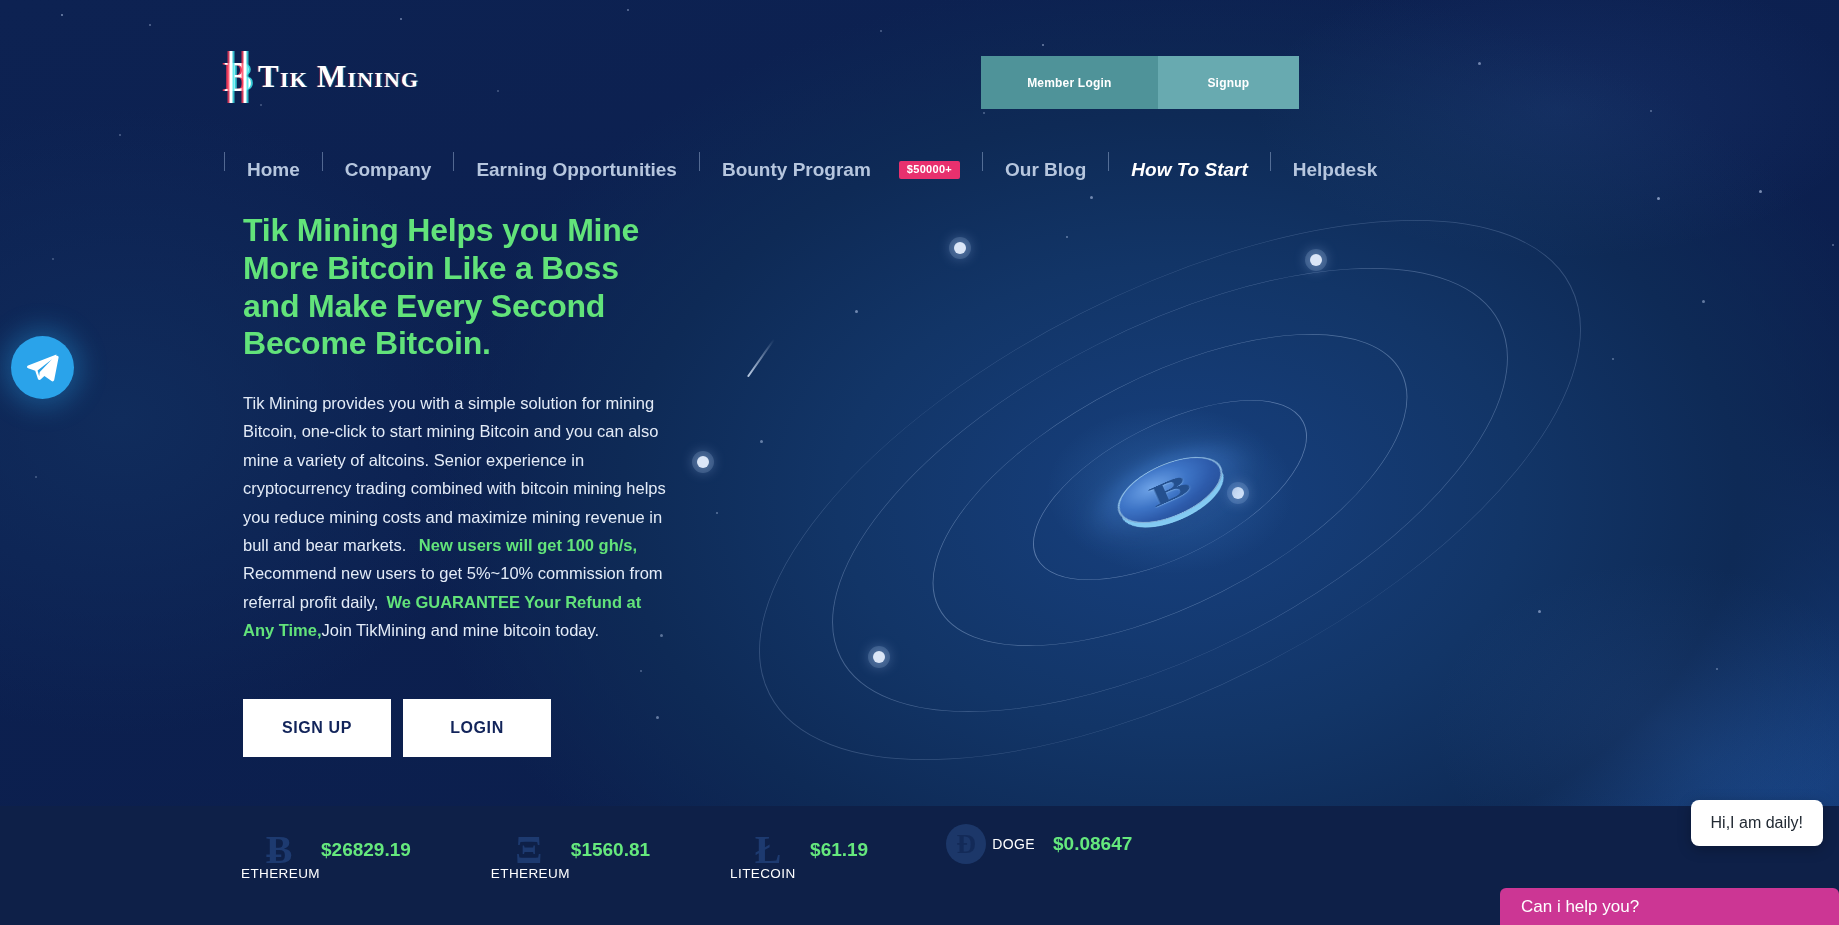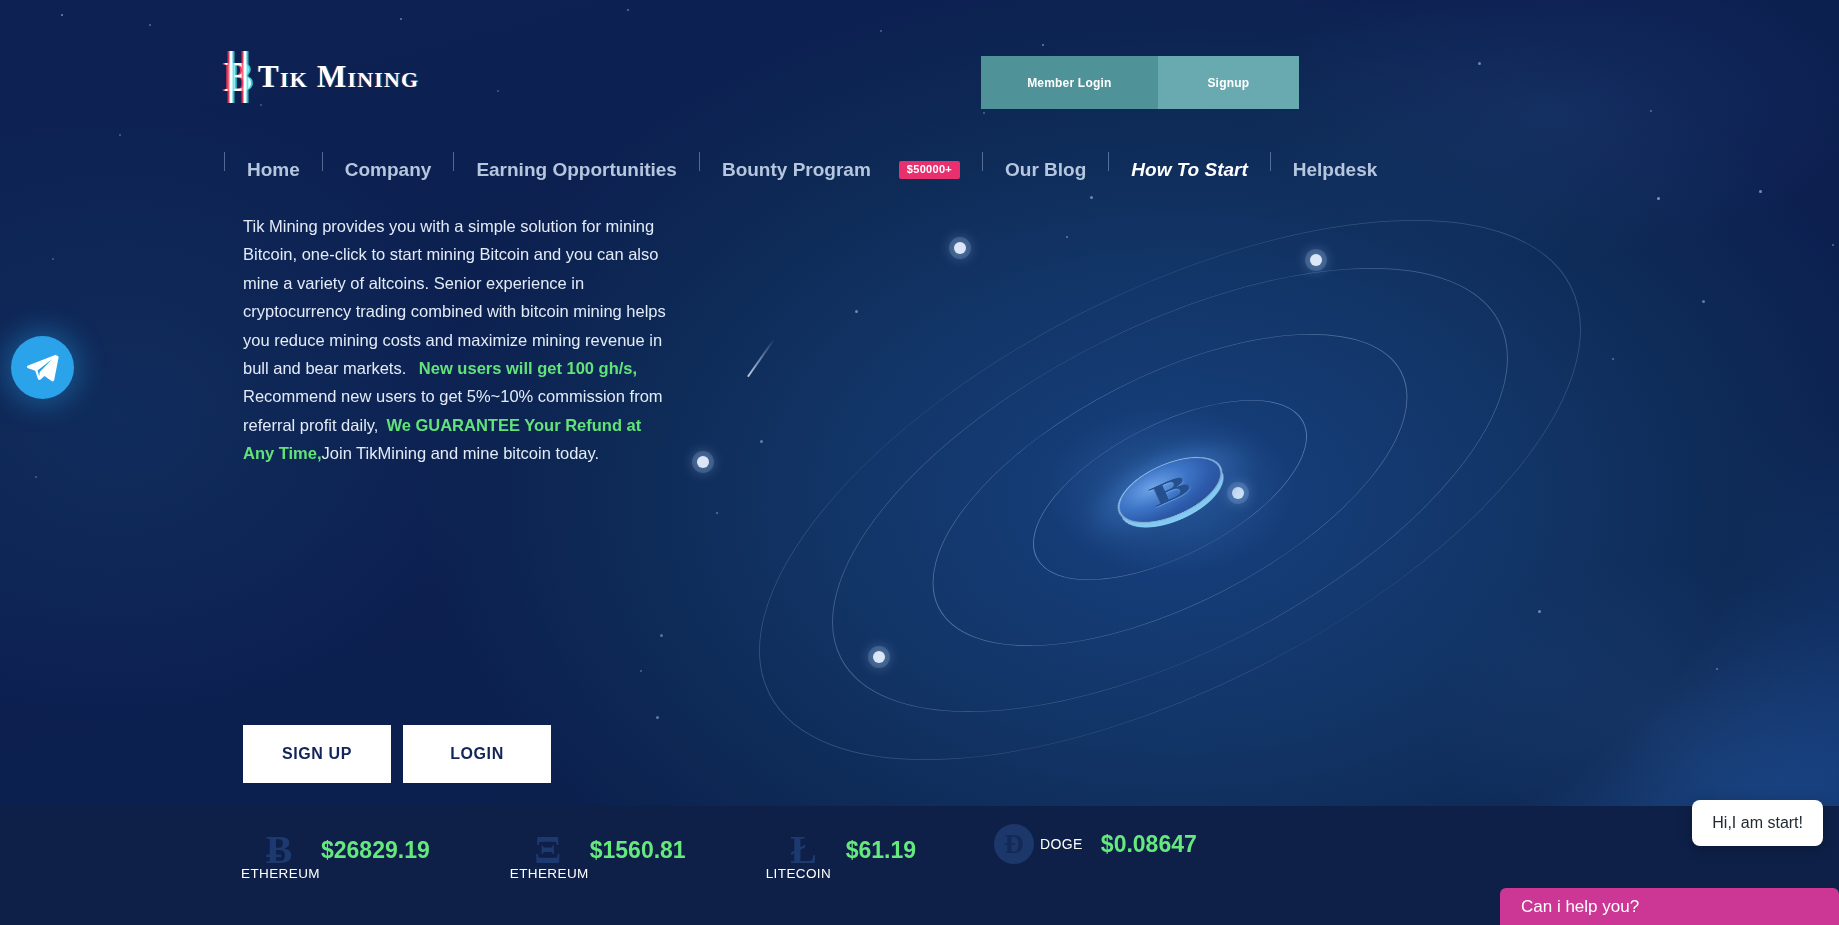--- a/index.html
+++ b/index.html
@@ -149,21 +149,21 @@
     line-height:1.72;
     font-weight:400;
   }
   .hero p .hl {
     color:#62e37a;
     font-weight:bold;
     padding-left:8px;
   }
 
   .cta-row {
-    position:absolute; left:243px; top:725px;
+    position:absolute; left:243px; top:699px;
     display:flex; gap:12px;
   }
   .cta {
     width:148px; height:58px;
     background:#ffffff;
     color:#12245a;
     font-size:16px;
     font-weight:bold;
     letter-spacing:.6px;
     display:flex; align-items:center; justify-content:center;
@@ -263,21 +263,21 @@
   .tick-icon.doge {
     width:40px; height:40px;
     border-radius:50%;
     background:#1c3769;
     color:#132a58;
     font-size:27px;
     margin-right:4px;
   }
   .tick-price {
     color:#65e87d;
-    font-size:23px;
+    font-size:19px;
     font-weight:bold;
     margin-left:18px;
     white-space:nowrap;
   }
   .tick-name {
     position:absolute;
     left:-14px; top:42px;
     color:#ffffff;
     font-size:13.5px;
     letter-spacing:.4px;
@@ -406,20 +406,21 @@
     <span class="nav-item active">
       <span>How To Start</span>
     </span>
     <span class="nav-sep"></span>
     <span class="nav-item">
       <span>Helpdesk</span>
     </span>
   </nav>
 
   <div class="hero">
+    <h1>Tik Mining Helps you Mine More Bitcoin Like a Boss and Make Every Second Become Bitcoin.</h1>
     <p><span>Tik Mining provides you with a simple solution for mining Bitcoin, one-click to start mining Bitcoin and you can also mine a variety of altcoins. Senior experience in cryptocurrency trading combined with bitcoin mining helps you reduce mining costs and maximize mining revenue in bull and bear markets.</span> <span class="hl">New users will get 100 gh/s,</span><span> Recommend new users to get 5%~10% commission from referral profit daily,</span><span class="hl">We GUARANTEE Your Refund at Any Time,</span><span>Join TikMining and mine bitcoin today.</span></p>
   </div>
 
   <div class="cta-row">
     <div class="cta">SIGN UP</div>
     <div class="cta">LOGIN</div>
   </div>
 
   <div class="orbit-stage">
     <div class="ring r1"></div>
@@ -468,16 +469,16 @@
 
       <div class="tick doge-row" style="margin-left:56px;">
         <span class="tick-icon doge">Ð</span>
         <span class="tick-name">DOGE</span>
         <span class="tick-price">$0.08647</span>
       </div>
 
     </div>
   </div>
 
-  <div class="kate-bubble">Hi,I am start!</div>
+  <div class="kate-bubble">Hi,I am daily!</div>
   <div class="helpbar">Can i help you?</div>
 
 </div>
 
 </body></html>

